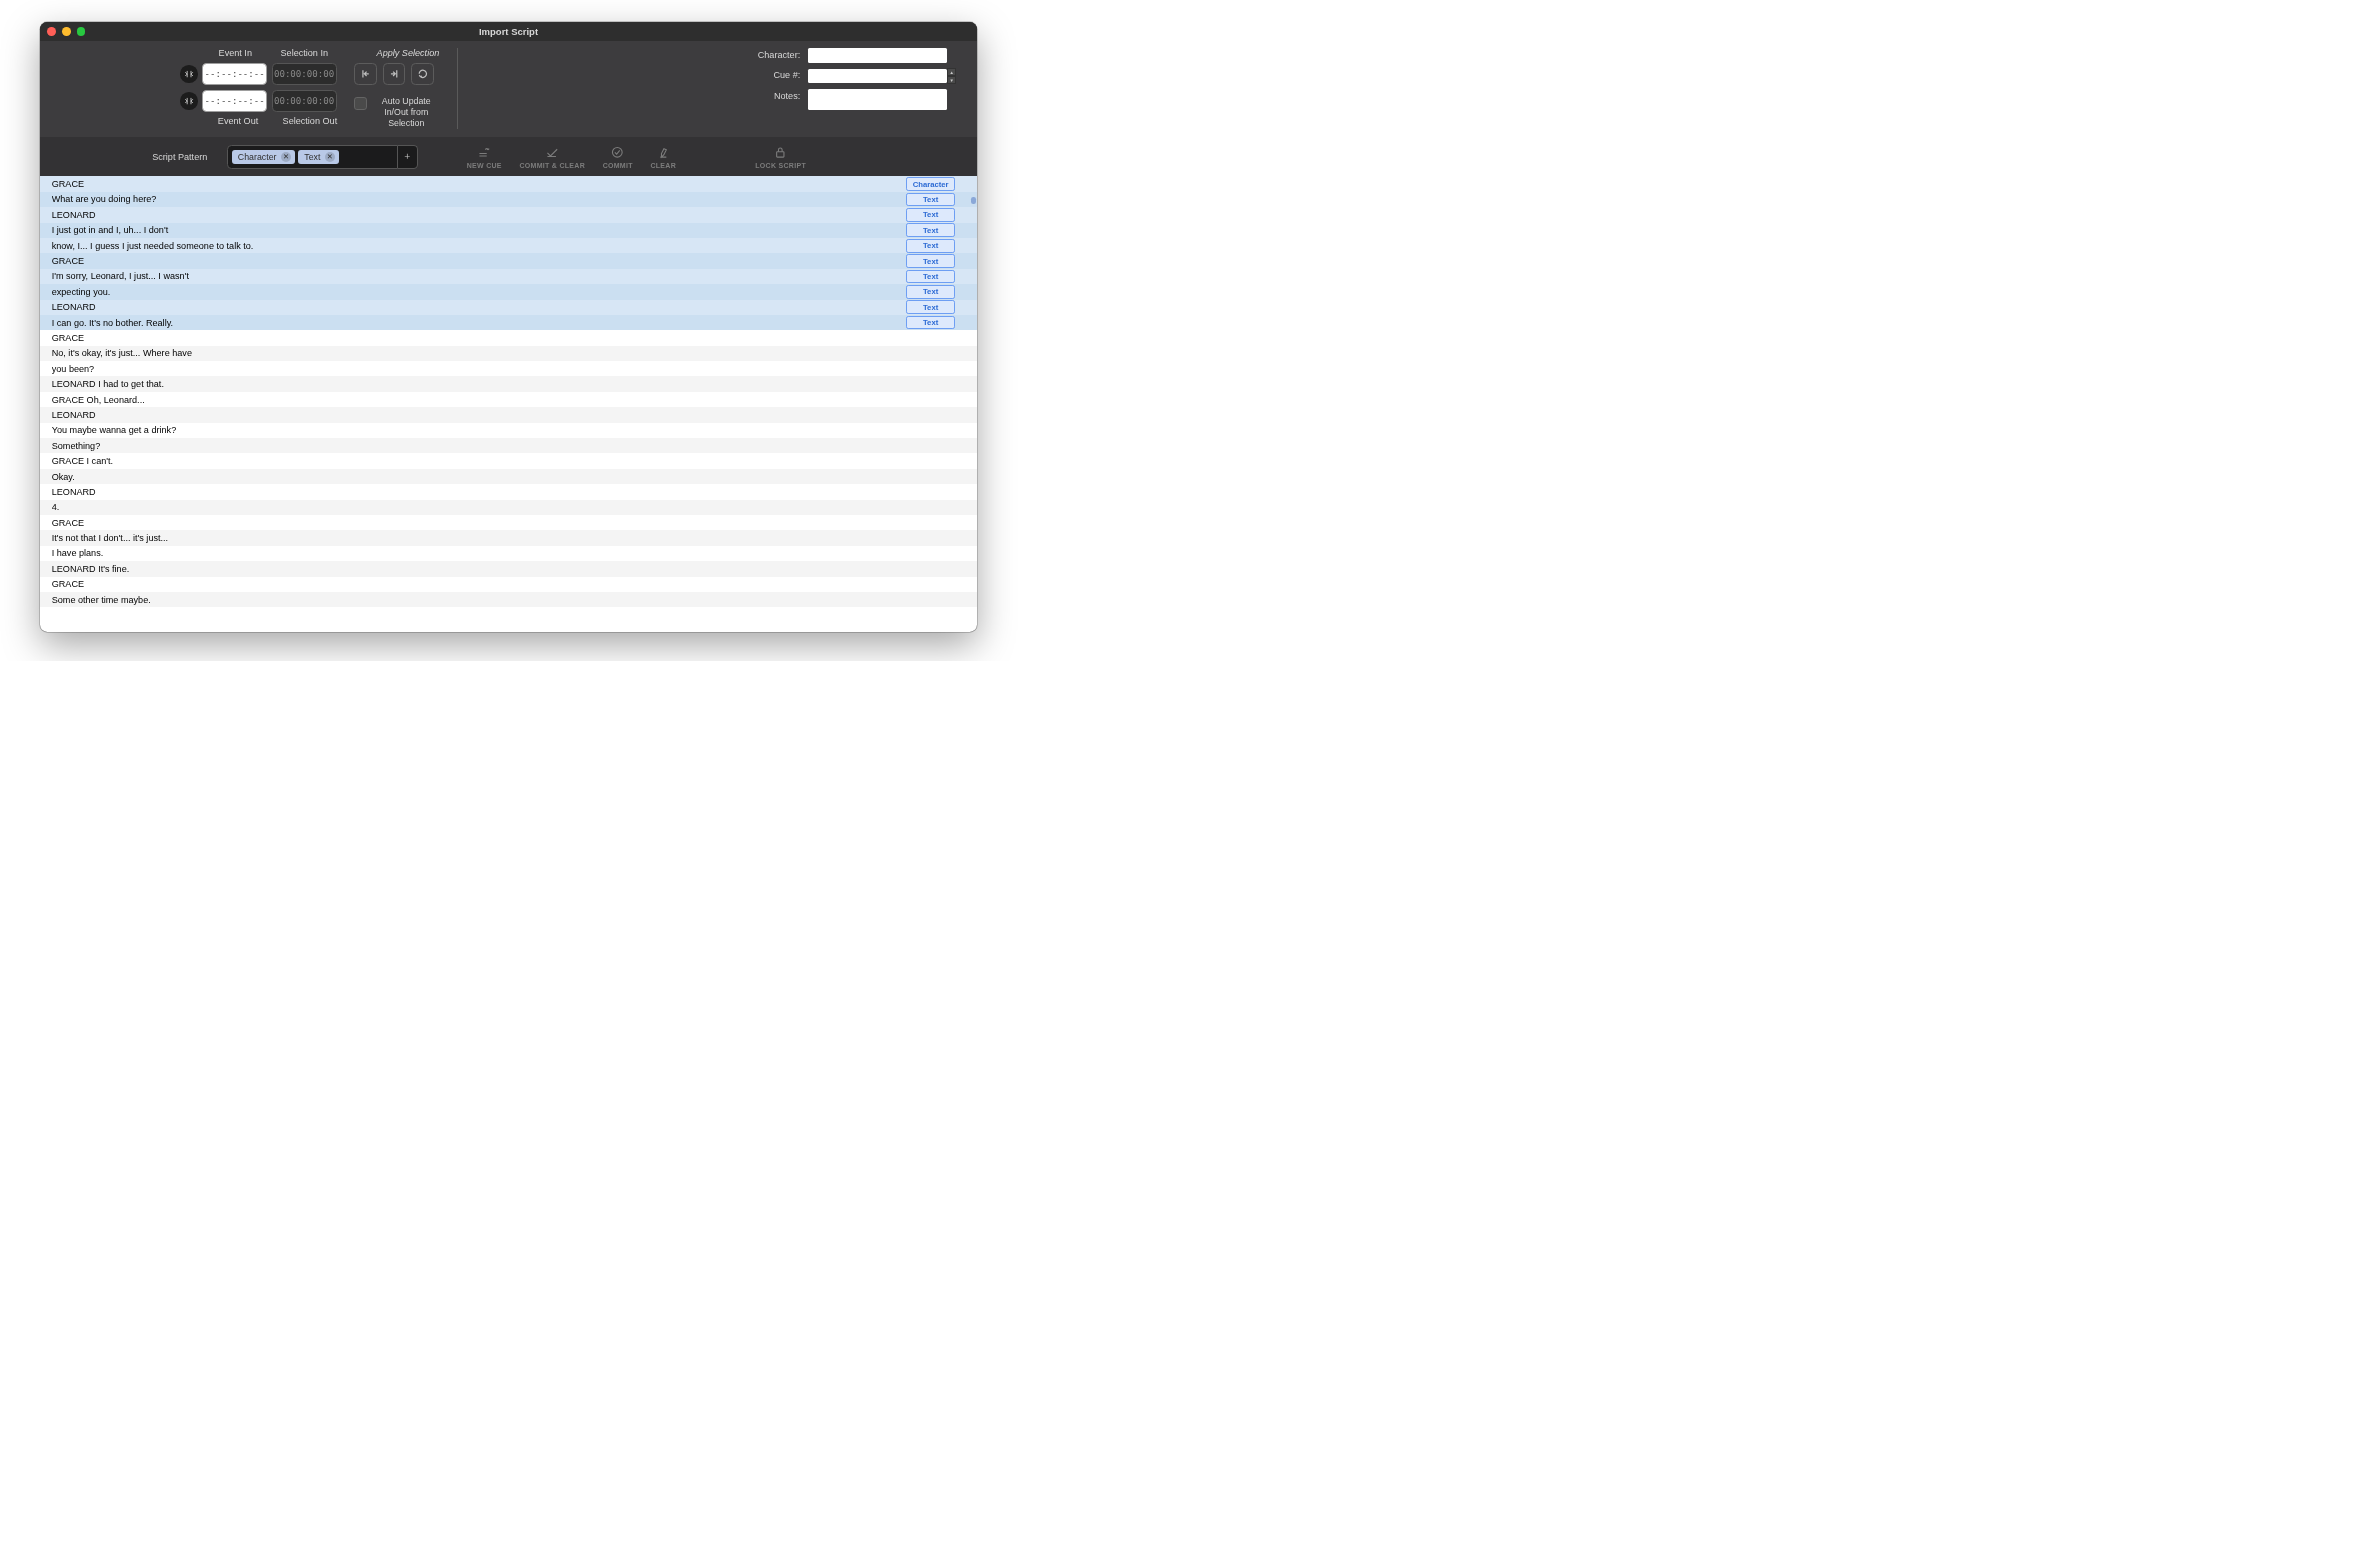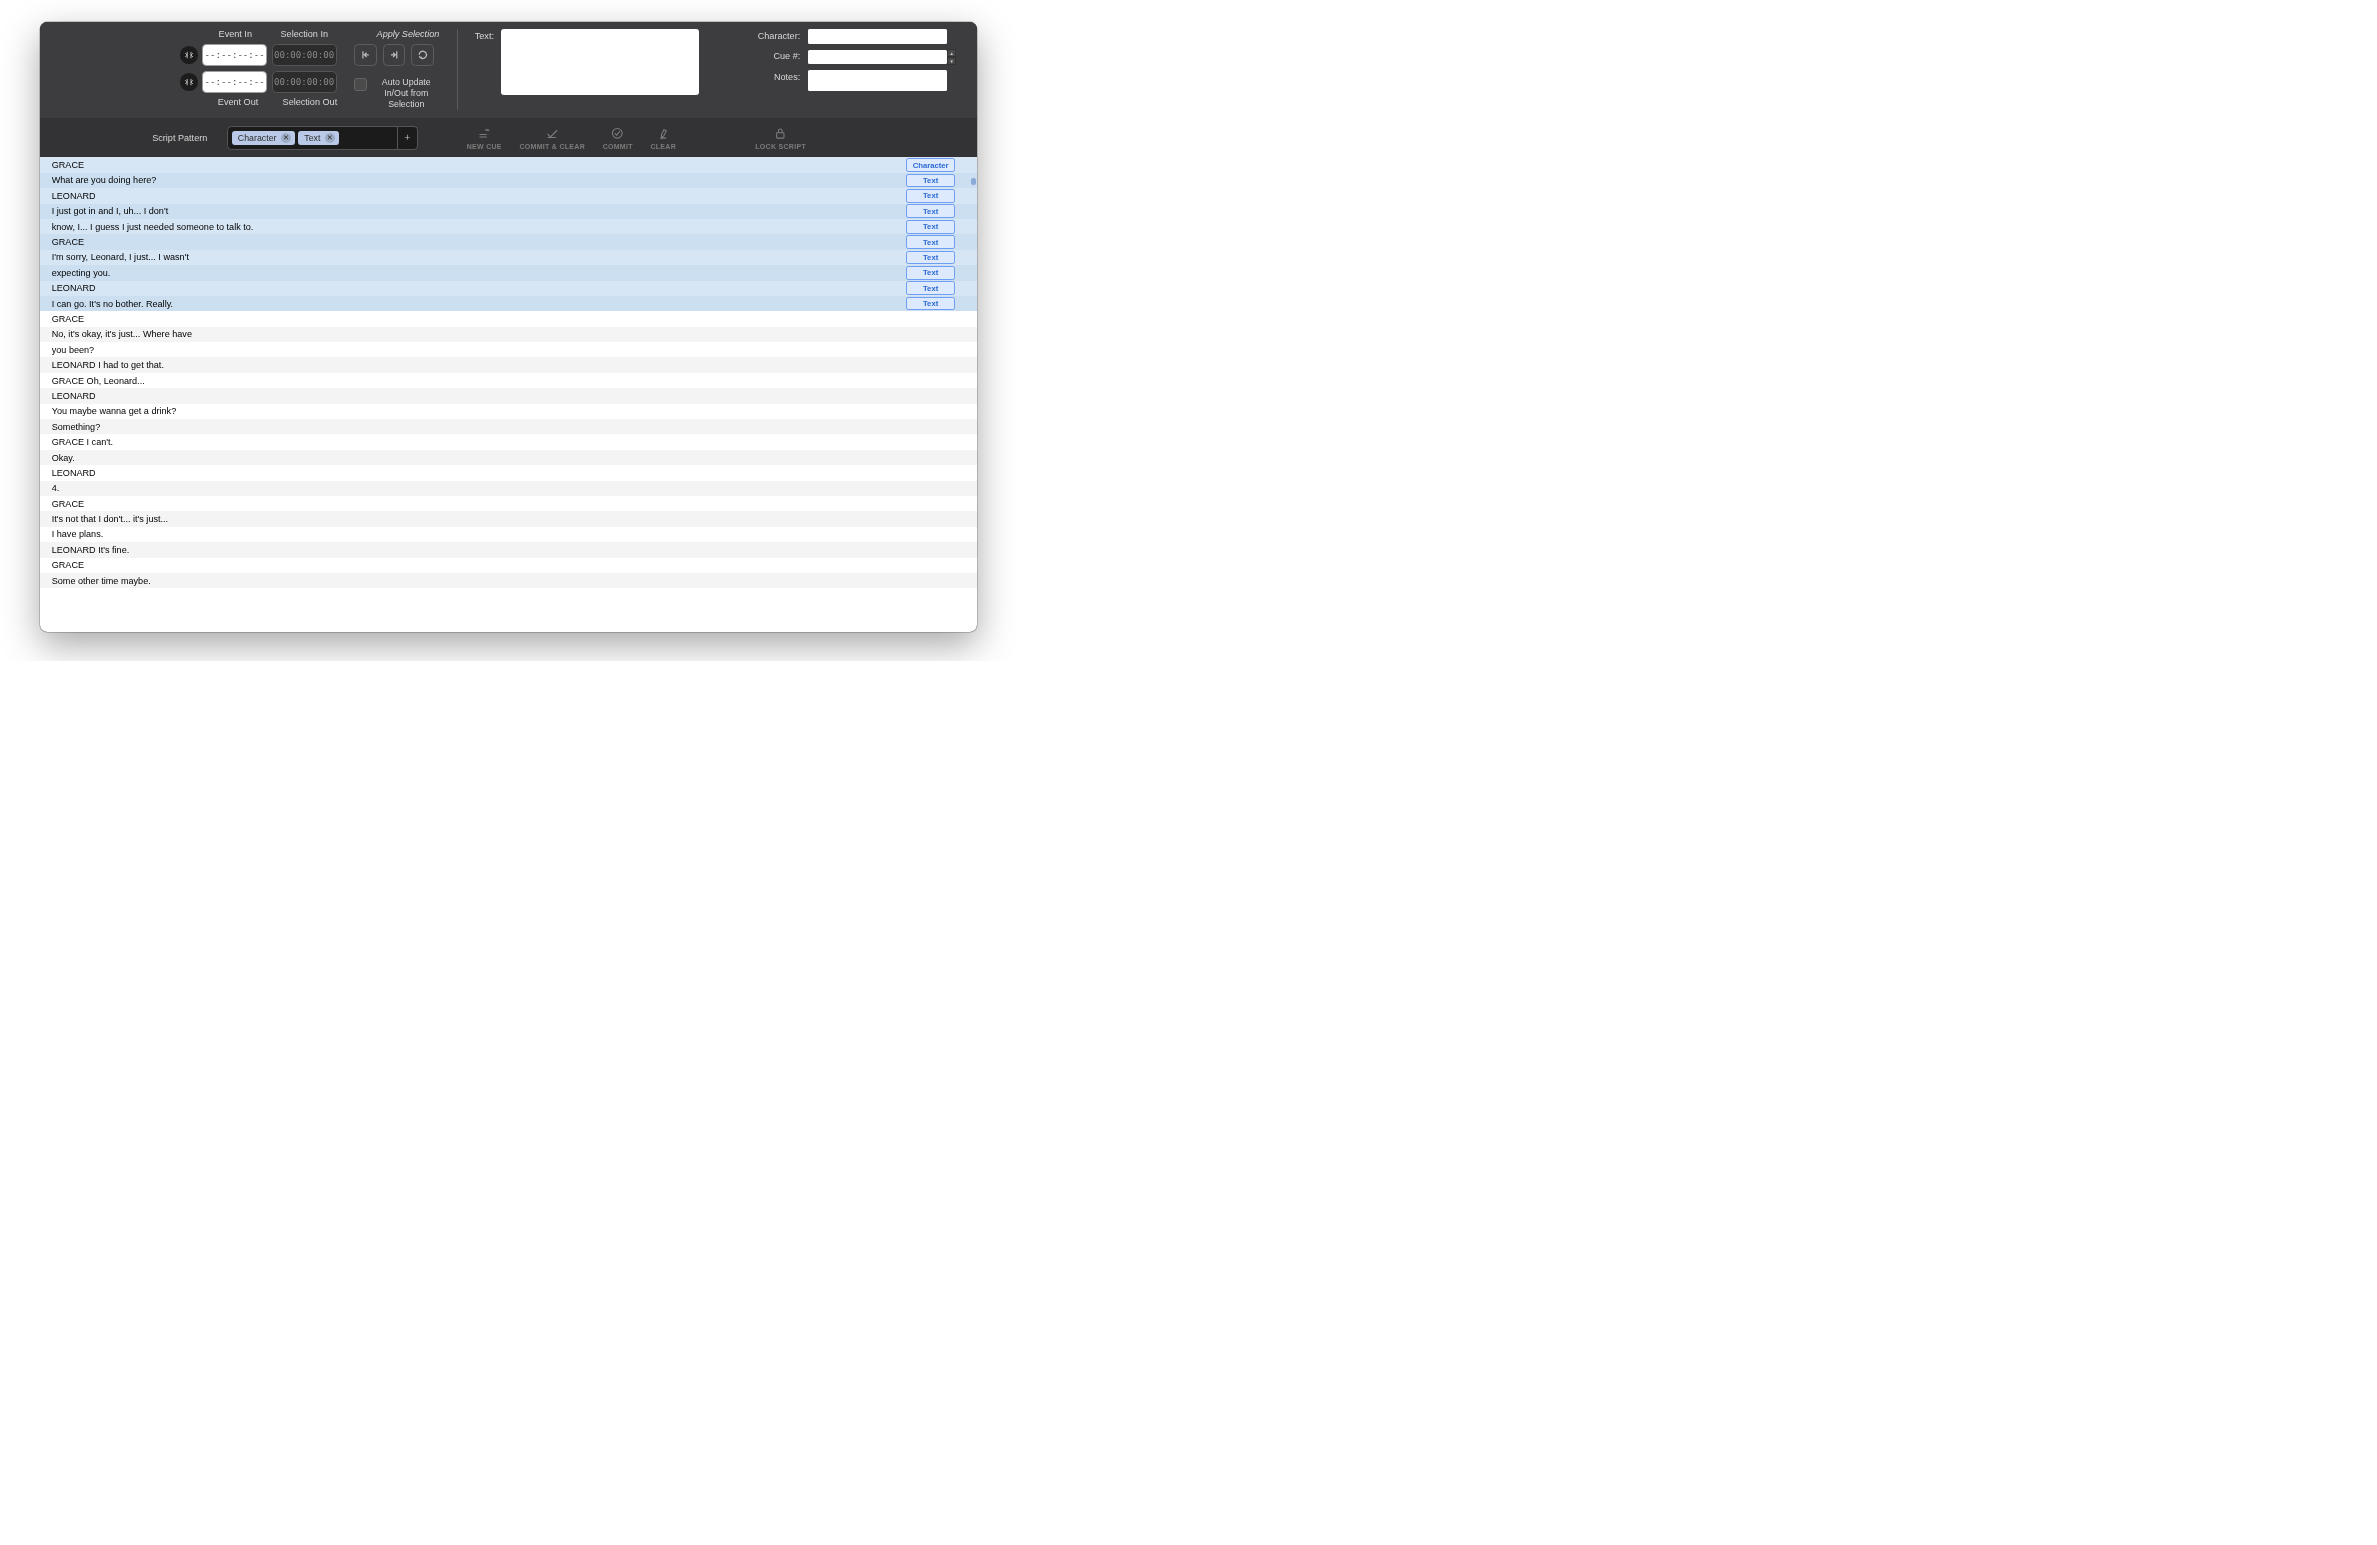--- a/index.html
+++ b/index.html
@@ -272,20 +272,28 @@
     background:#8aa8d8;
     border-radius:2.2px;
   }
 </style>
 </head>
 <body>
 
 <div class="canvas">
 <div class="window">
 
+  <div class="titlebar">
+    <div class="traffic">
+      <div class="dot red"></div>
+      <div class="dot yellow"></div>
+      <div class="dot green"></div>
+    </div>
+    <div class="title">Import Script</div>
+  </div>
 
   <div class="panel1">
     <div class="spacer-flex" style="flex:0 0 117px"></div>
 
     <div class="tc-block">
       <div style="display:flex; gap:6px;">
         <div style="width:17.6px"></div>
         <div class="col-label-sm" style="width:63px">Event In</div>
         <div class="col-label-sm" style="width:63px">Selection In</div>
       </div>
@@ -334,24 +342,20 @@
         </div>
       </div>
       <div class="auto-row">
         <div class="checkbox"></div>
         <div class="auto-label">Auto Update In/Out from Selection</div>
       </div>
     </div>
 
     <div class="vdiv"></div>
 
-    <div class="text-group">
-      <div class="field-label">Text:</div>
-      <div class="big-text"></div>
-    </div>
 
     <div class="spacer-flex"></div>
 
     <div class="right-fields">
       <div class="field-label">Character:</div>
       <div class="wfield"></div>
       <div class="field-label">Cue #:</div>
       <div class="wfield stepper">
         <div class="stepper-btns">
           <div>▲</div>

